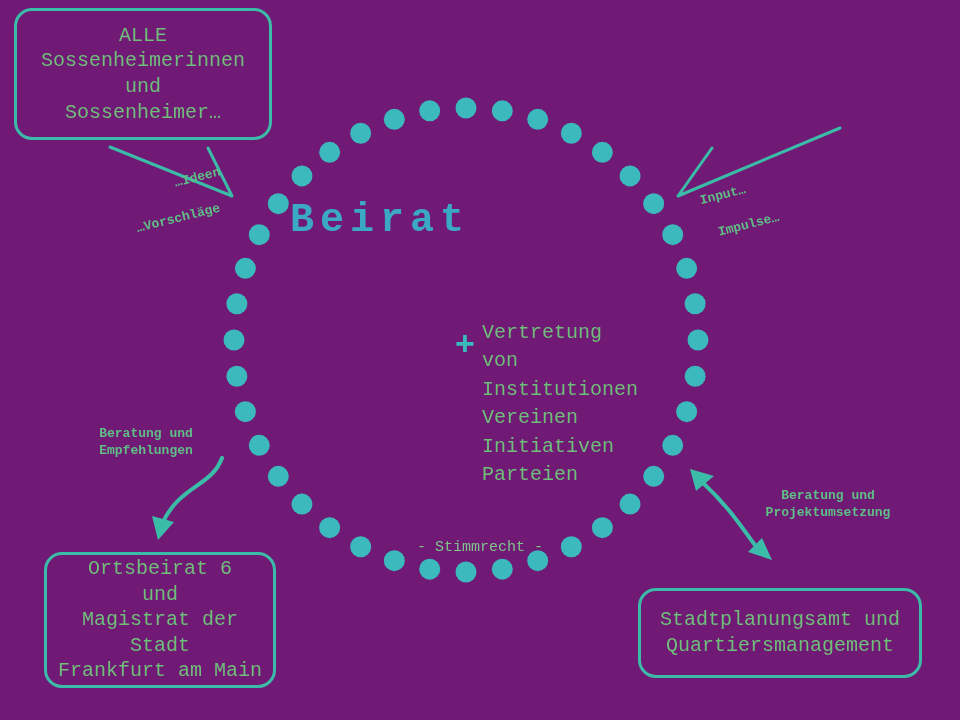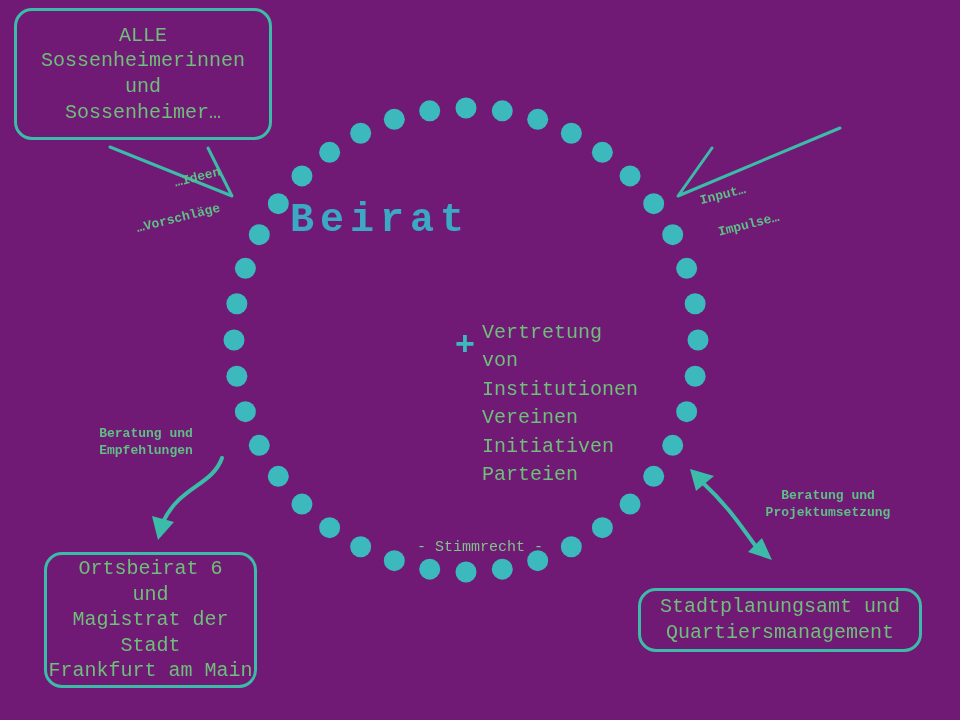--- a/index.html
+++ b/index.html
@@ -36,25 +36,25 @@
 
   #bubble-citizens {
     left: 14px;  top: 8px;   width: 258px; height: 132px;
     font-size: 20px;
   }
   #bubble-workshops {
     left: 702px; top: 22px;  width: 248px; height: 104px;
     font-size: 20px;
   }
   #box-ortsbeirat {
-    left: 44px;  top: 552px; width: 213px; height: 136px;
+    left: 44px;  top: 552px; width: 232px; height: 136px;
     font-size: 20px;
   }
   #box-stadtplanung {
-    left: 638px; top: 588px; width: 284px; height: 64px;
+    left: 638px; top: 588px; width: 284px; height: 90px;
     font-size: 20px;
     justify-content: center;
   }
 
   
   #vec {
     position: absolute;
     left: 0; top: 0;
     width: 960px; height: 720px;
     z-index: 2;

